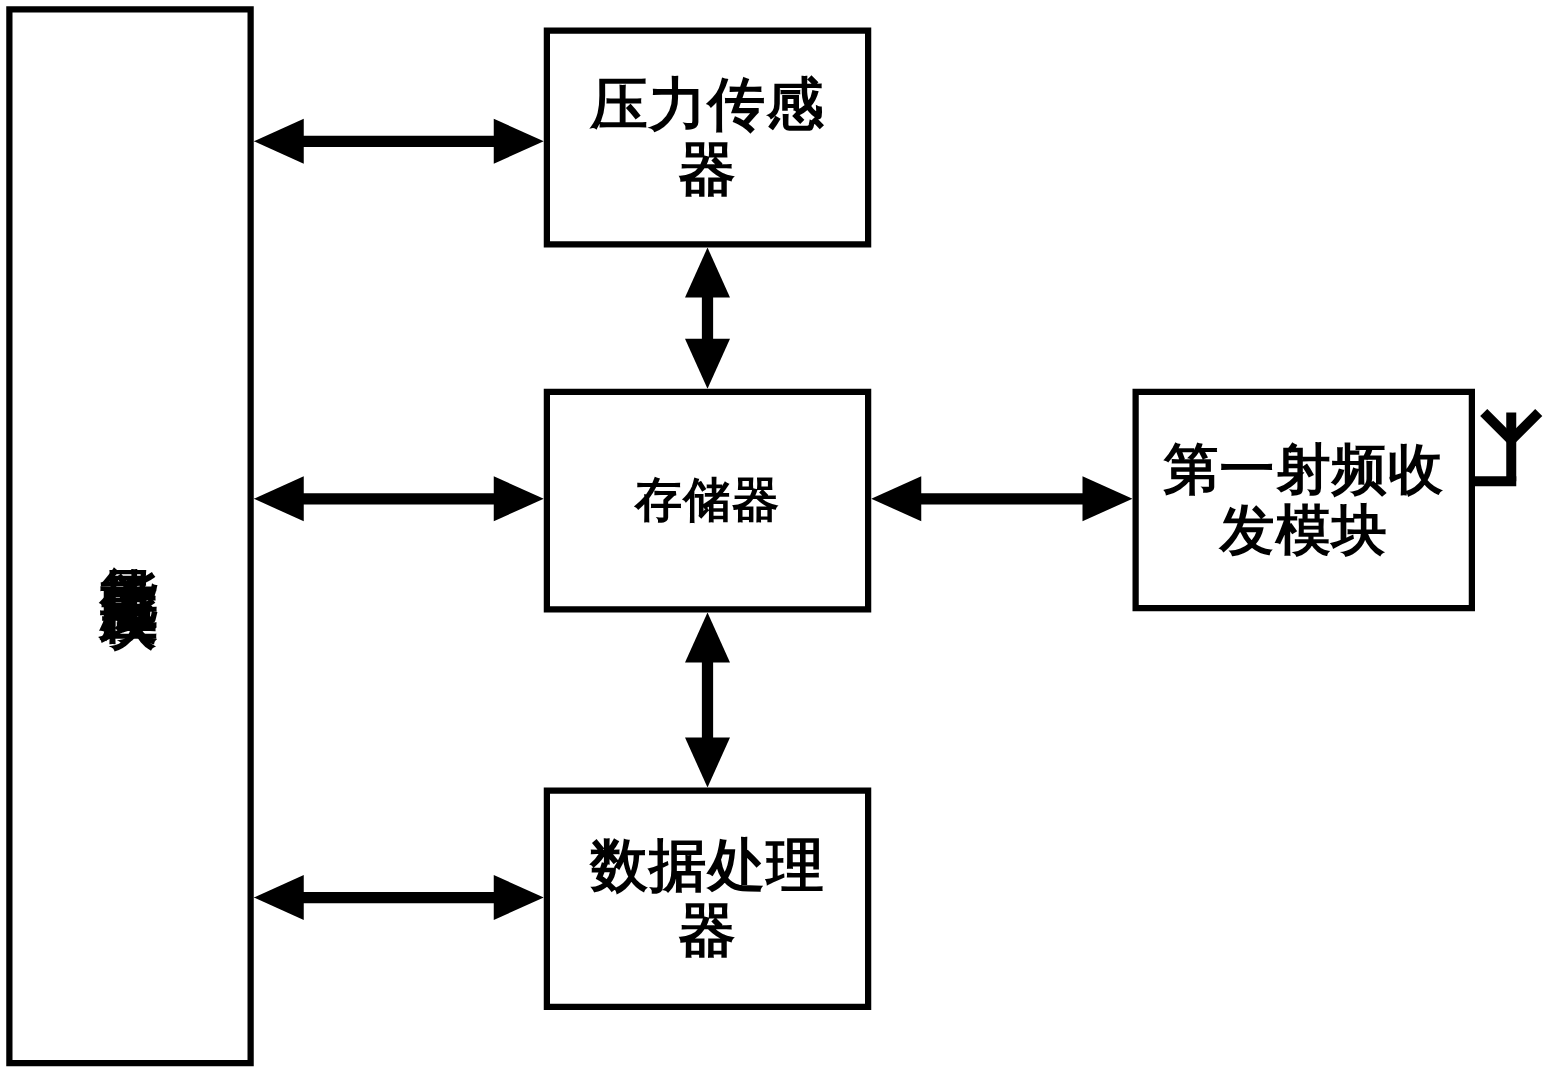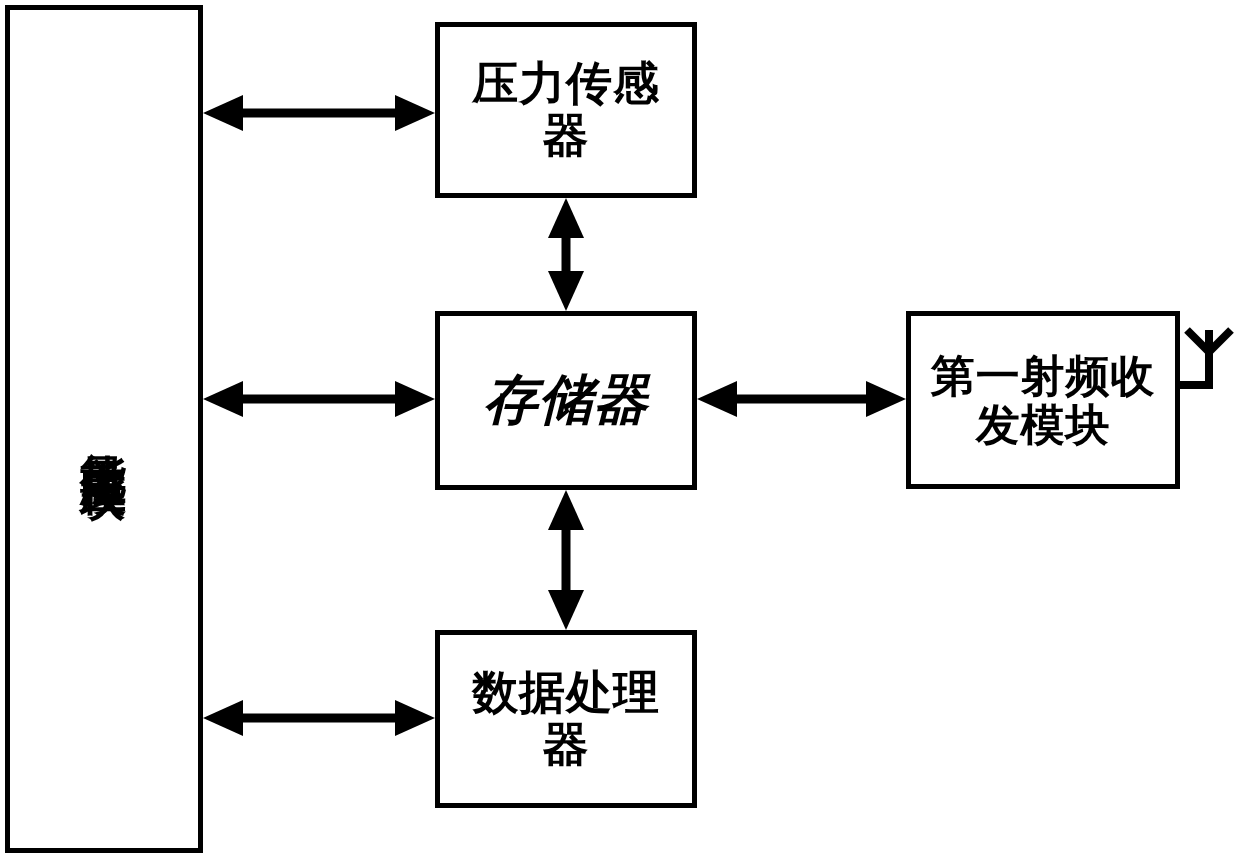--- a/index.html
+++ b/index.html
@@ -67,21 +67,21 @@
     height: 176px;
   }
   #block-sensor .blk-label { font-size: 46px; max-width: 215px; }
 
   #block-memory {
     left: 435px;
     top: 311px;
     width: 262px;
     height: 179px;
   }
-  #block-memory .blk-label { font-size: 54px; font-style: italic; }
+  #block-memory .blk-label { font-size: 38px; }
 
   #block-processor {
     left: 435px;
     top: 630px;
     width: 262px;
     height: 178px;
   }
   #block-processor .blk-label { font-size: 46px; max-width: 215px; }
 
   #block-rf {

